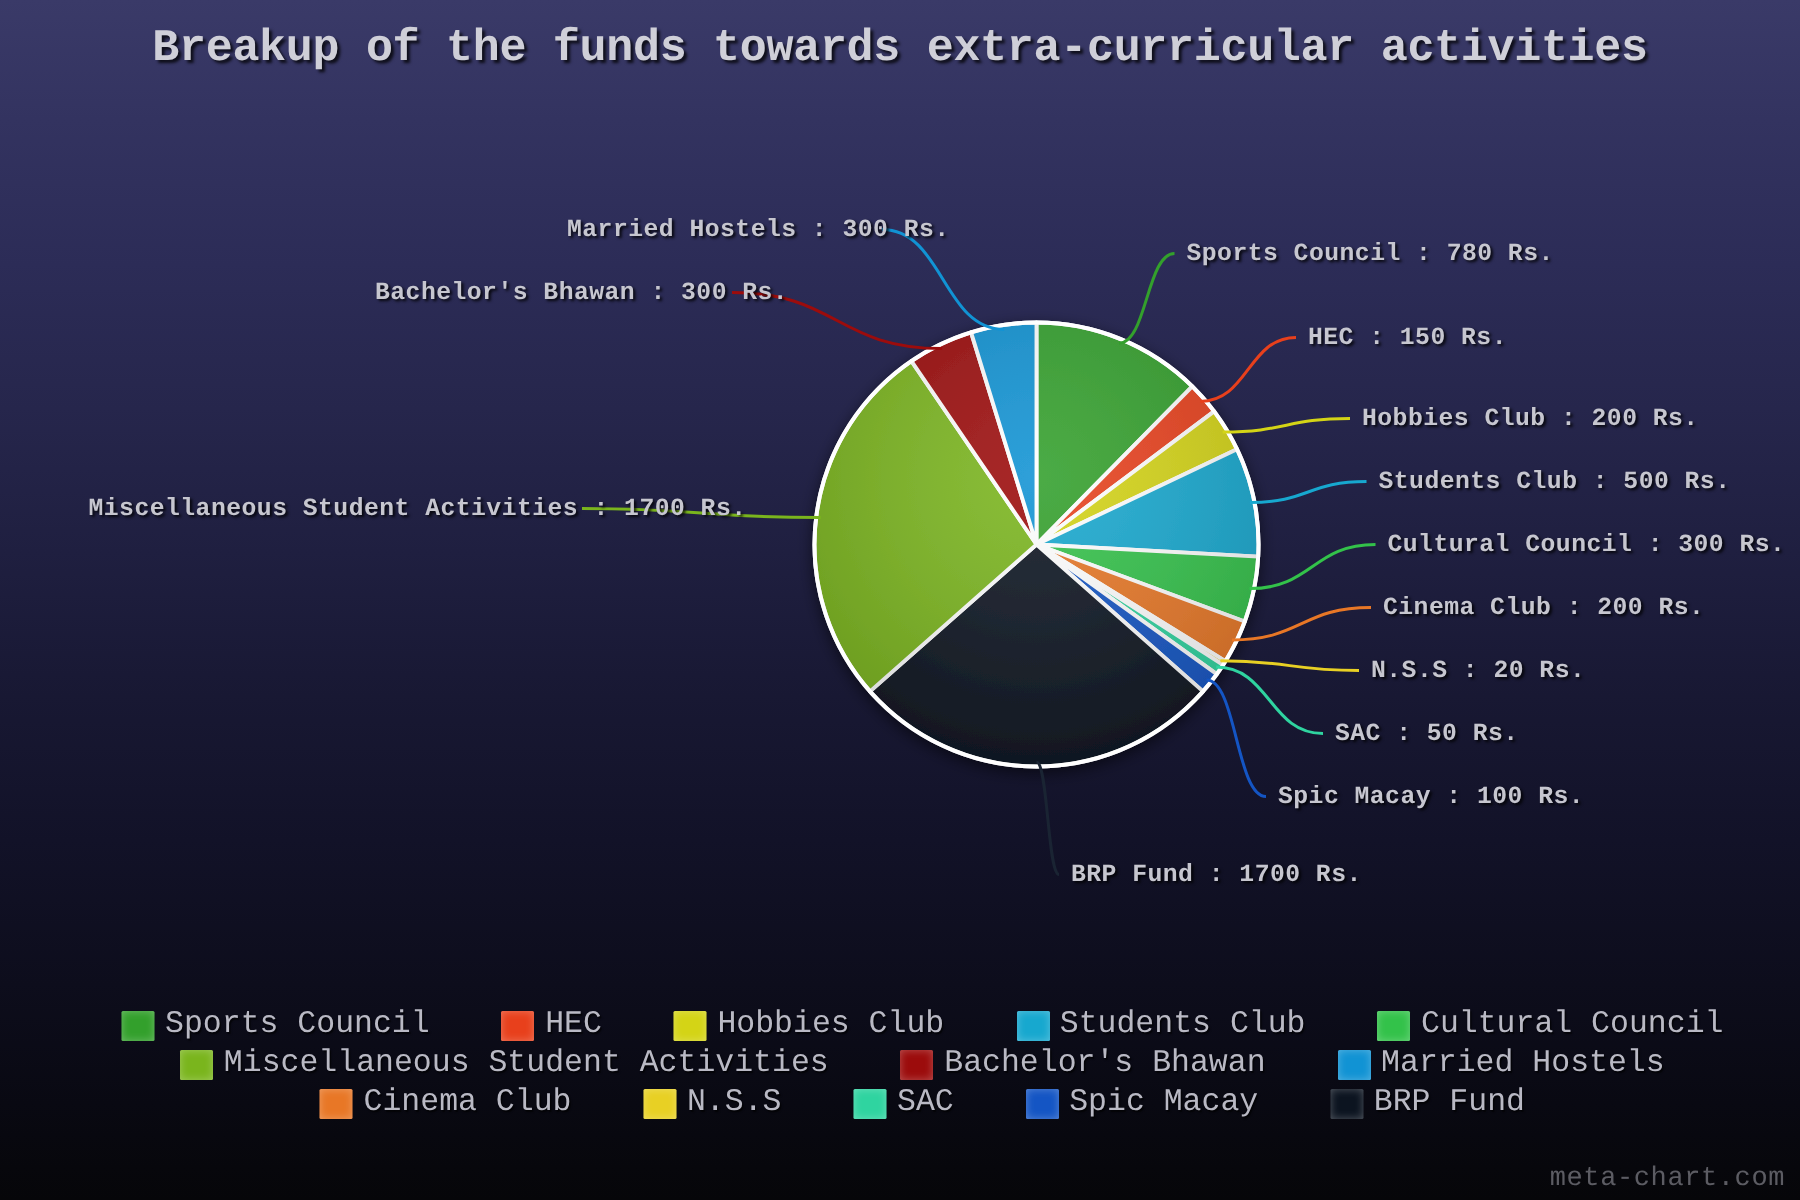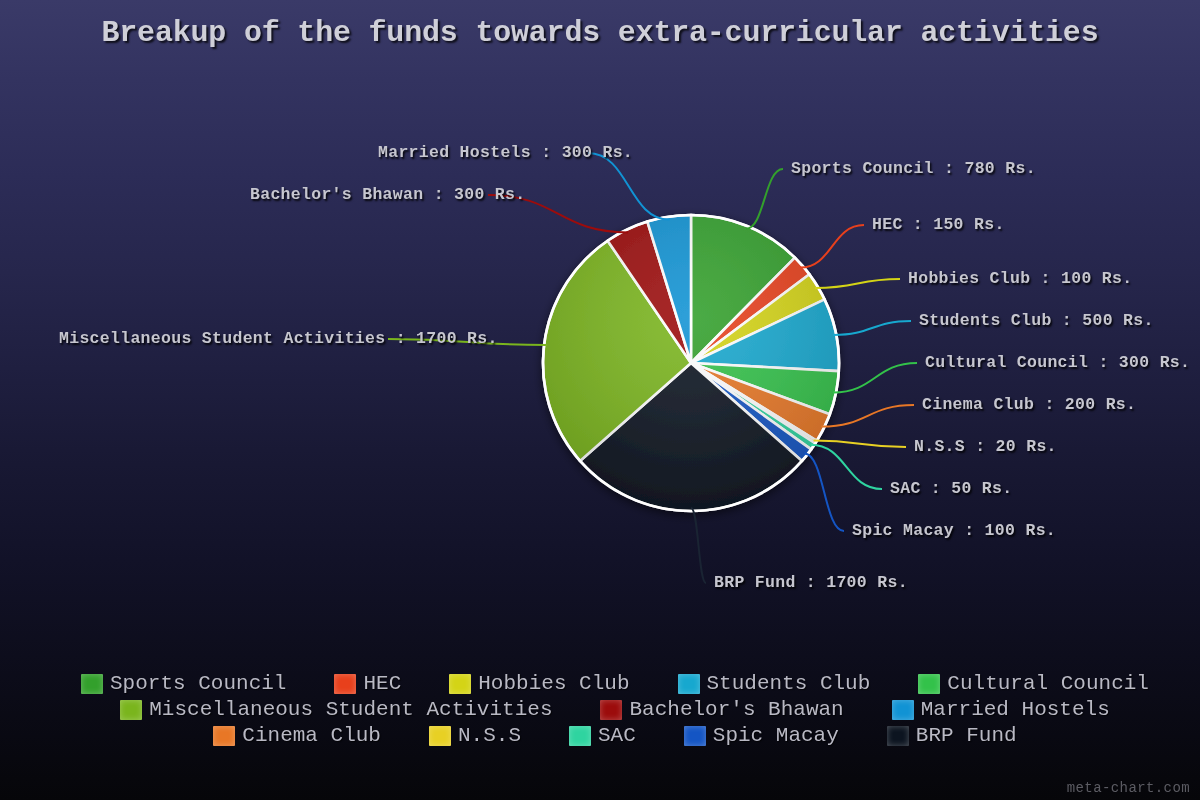--- a/index.html
+++ b/index.html
@@ -89,21 +89,21 @@
   .legend-text {
     font-size: 21px;
     color: #b9b9c4;
     white-space: nowrap;
     text-shadow: 1px 1px 1px rgba(0,0,0,0.7);
   }
   #watermark {
     position: absolute;
     right: 10px;
     bottom: 4px;
-    font-size: 14px;
+    font-size: 18px;
     color: #5c5c63;
     letter-spacing: 0.4px;
   }
 </style>
 </head>
 <body>
 
 <div id="chart-root">
 
   <div id="chart-title">Breakup of the funds towards extra-curricular activities</div>
@@ -147,21 +147,21 @@
         <path d="M 691.0 508.0 C 698.5 508.0, 698.5 583.0, 706.0 583.0" fill="none" stroke="#1a2433" stroke-width="2"></path>
         <path d="M 547.1 345.0 C 467.6 345.0, 467.6 339.0, 388.0 339.0" fill="none" stroke="#7ab51d" stroke-width="2"></path>
         <path d="M 628.1 232.4 C 558.0 232.4, 558.0 195.0, 488.0 195.0" fill="none" stroke="#9c0c0c" stroke-width="2"></path>
         <path d="M 669.4 219.6 C 628.7 219.6, 628.7 153.0, 588.0 153.0" fill="none" stroke="#1193d4" stroke-width="2"></path>
       </g>
   </svg>
 
   <div id="callout-layer">
       <div class="callout-label" style="left: 791px; top: 159px; text-align: center;">Sports Council : 780 Rs.</div>
       <div class="callout-label" style="left: 872px; top: 215px;">HEC : 150 Rs.</div>
-      <div class="callout-label" style="left: 908px; top: 269px;">Hobbies Club : 100 Rs.</div>
+      <div class="callout-label" style="left: 908px; top: 269px;">Hobbies Club : 200 Rs.</div>
       <div class="callout-label" style="left: 919px; top: 311px;">Students Club : 500 Rs.</div>
       <div class="callout-label" style="left: 925px; top: 353px;">Cultural Council : 300 Rs.</div>
       <div class="callout-label" style="left: 922px; top: 395px;">Cinema Club : 200 Rs.</div>
       <div class="callout-label" style="left: 914px; top: 437px;">N.S.S : 20 Rs.</div>
       <div class="callout-label" style="left: 890px; top: 479px;">SAC : 50 Rs.</div>
       <div class="callout-label" style="left: 852px; top: 521px;">Spic Macay : 100 Rs.</div>
       <div class="callout-label" style="left: 714px; top: 573px;">BRP Fund : 1700 Rs.</div>
       <div class="callout-label" style="left: 31px; top: 329px; margin-left: 28px;">Miscellaneous Student Activities : 1700 Rs.</div>
       <div class="callout-label" style="left: 250px; top: 185px;">Bachelor's Bhawan : 300 Rs.</div>
       <div class="callout-label" style="left: 378px; top: 143px; text-align: center;">Married Hostels : 300 Rs.</div>

